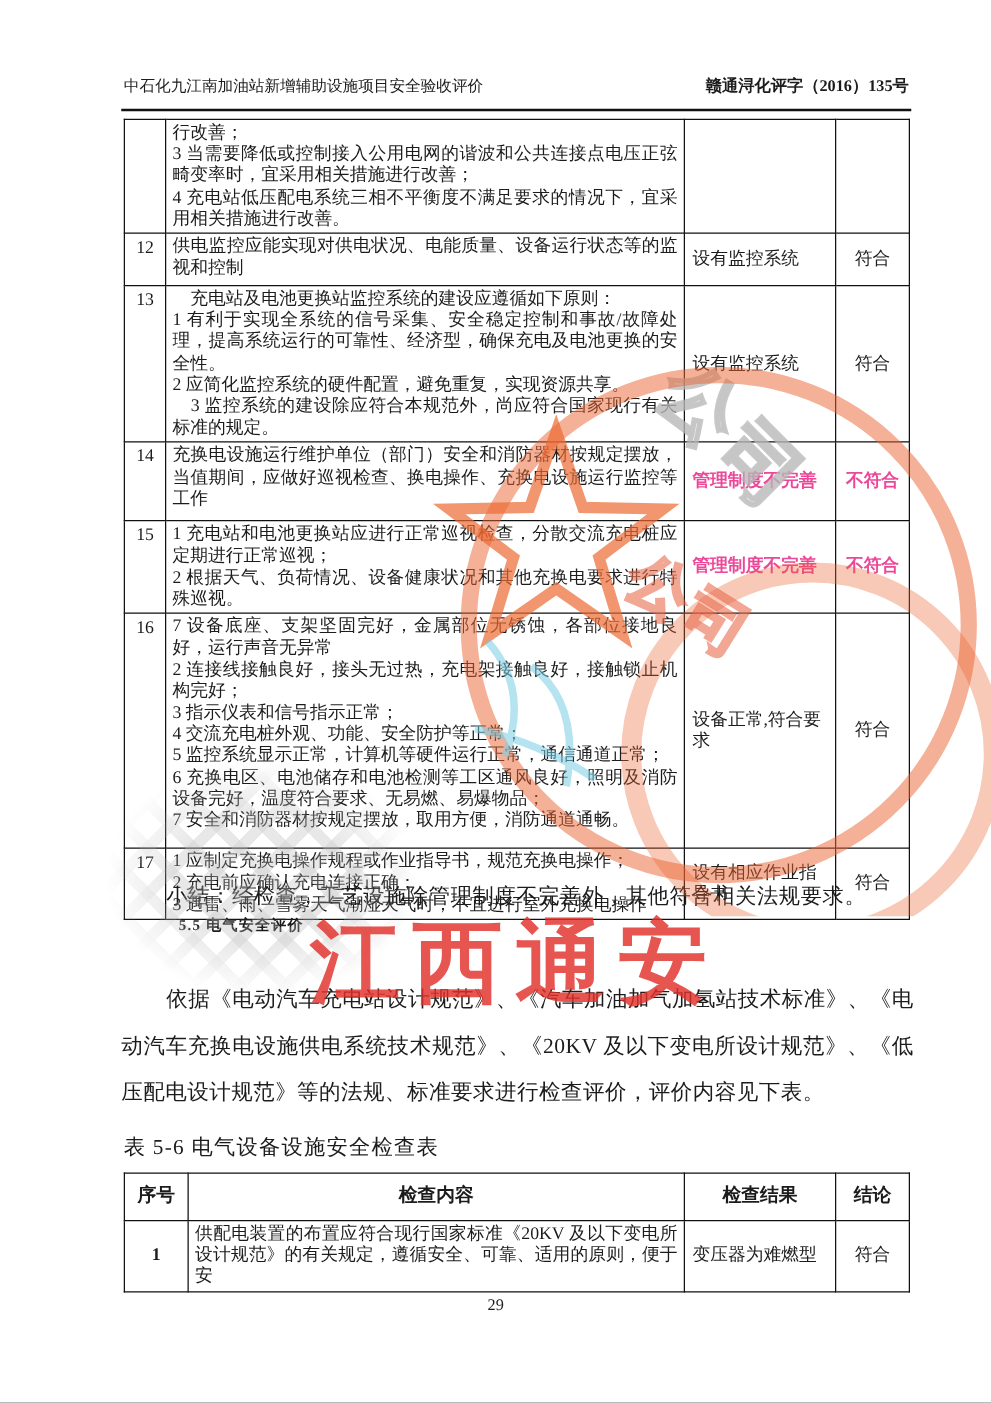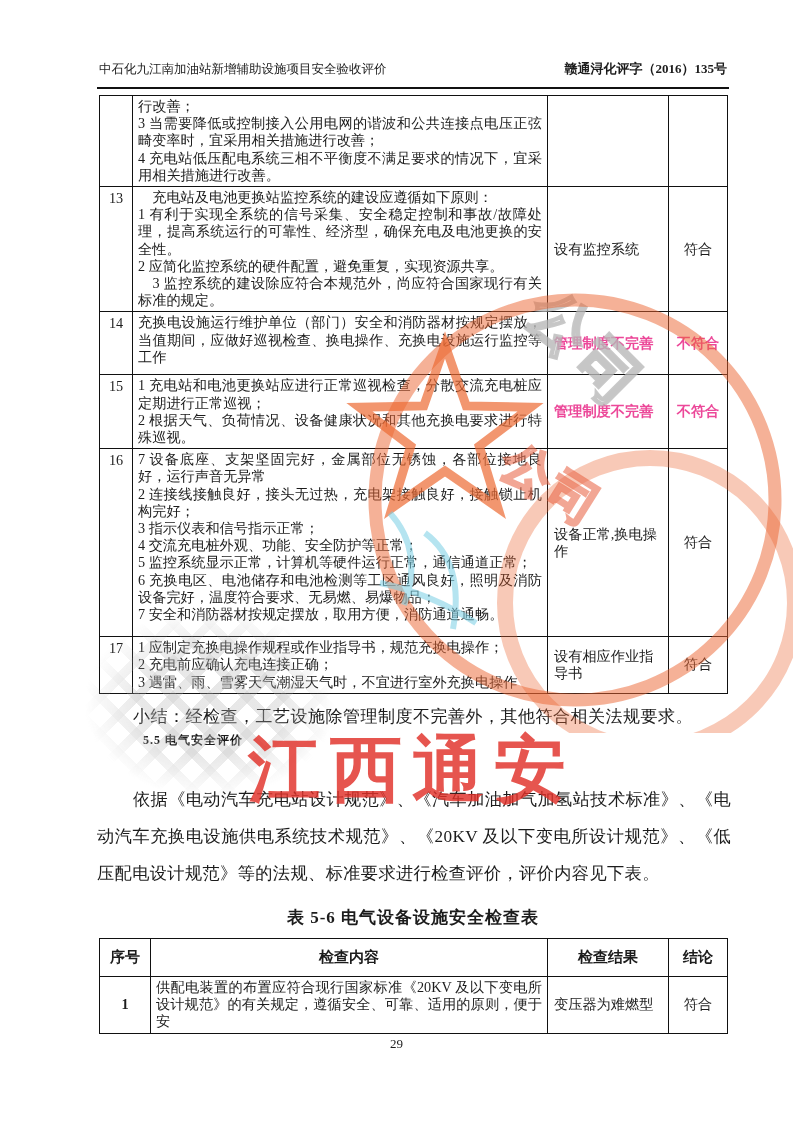--- a/index.html
+++ b/index.html
@@ -27,21 +27,21 @@
   td.content{vertical-align:top;text-align:justify;}
   td.content div{margin:0;}
   td.result{vertical-align:middle;padding-left:6px;}
   td.concl{text-align:center;vertical-align:middle;}
   tr.flag-red td.result, tr.flag-red td.concl{color:#ec4899;font-weight:bold;}
   .t2 th{font-weight:bold;text-align:center;font-size:15px;height:33px;}
   
   .summary{position:absolute;left:99px;top:705px;width:630px;font-size:17px;text-indent:34px;letter-spacing:.5px;}
   .sec-heading{position:absolute;left:99px;top:732px;width:630px;font-size:12px;font-weight:bold;text-indent:44px;letter-spacing:1px;}
   .para{position:absolute;left:97px;top:781px;width:634px;font-size:17.2px;line-height:37px;text-align:justify;text-indent:36px;letter-spacing:.4px;}
-  .t2-title{position:absolute;left:99px;top:906px;width:628px;text-align:center;font-weight:bold;font-size:17px;letter-spacing:1px;}
+  .t2-title{position:absolute;left:99px;top:906px;width:628px;text-align:left;font-weight:normal;font-size:17px;letter-spacing:1px;}
   .page-num{position:absolute;left:0;top:1036px;width:100%;text-align:center;font-size:13px;}
   
   .wm{pointer-events:none;position:absolute;}
   .wm-red-text{
     left:248px;top:722px;
     font-size:72px;font-weight:bold;
     letter-spacing:10px;
     color:rgba(225,48,40,0.82);
     font-family:"Liberation Serif","DejaVu Serif",serif;
     white-space:nowrap;
@@ -101,20 +101,28 @@
         <tr style="height: 90px;">
       <td class="no"></td>
       <td class="content">
             <div>行改善；</div>
             <div>3 当需要降低或控制接入公用电网的谐波和公共连接点电压正弦畸变率时，宜采用相关措施进行改善；</div>
             <div>4 充电站低压配电系统三相不平衡度不满足要求的情况下，宜采用相关措施进行改善。</div>
           </td>
       <td class="result"></td>
       <td class="concl"></td>
     </tr>
+        <tr style="height: 42px;">
+      <td class="no">12</td>
+      <td class="content">
+            <div>供电监控应能实现对供电状况、电能质量、设备运行状态等的监视和控制</div>
+          </td>
+      <td class="result">设有监控系统</td>
+      <td class="concl">符合</td>
+    </tr>
         <tr style="height: 104px;">
       <td class="no">13</td>
       <td class="content">
             <div>　充电站及电池更换站监控系统的建设应遵循如下原则：</div>
             <div>1 有利于实现全系统的信号采集、安全稳定控制和事故/故障处理，提高系统运行的可靠性、经济型，确保充电及电池更换的安全性。</div>
             <div>2 应简化监控系统的硬件配置，避免重复，实现资源共享。</div>
             <div>　3 监控系统的建设除应符合本规范外，尚应符合国家现行有关标准的规定。</div>
           </td>
       <td class="result">设有监控系统</td>
       <td class="concl">符合</td>
@@ -140,21 +148,21 @@
       <td class="no">16</td>
       <td class="content">
             <div>7 设备底座、支架坚固完好，金属部位无锈蚀，各部位接地良好，运行声音无异常</div>
             <div>2 连接线接触良好，接头无过热，充电架接触良好，接触锁止机构完好；</div>
             <div>3 指示仪表和信号指示正常；</div>
             <div>4 交流充电桩外观、功能、安全防护等正常；</div>
             <div>5 监控系统显示正常，计算机等硬件运行正常，通信通道正常；</div>
             <div>6 充换电区、电池储存和电池检测等工区通风良好，照明及消防设备完好，温度符合要求、无易燃、易爆物品；</div>
             <div>7 安全和消防器材按规定摆放，取用方便，消防通道通畅。</div>
           </td>
-      <td class="result">设备正常,换电操作</td>
+      <td class="result">设备正常,符合要求</td>
       <td class="concl">符合</td>
     </tr>
         <tr style="height: 56px;">
       <td class="no">17</td>
       <td class="content">
             <div>1 应制定充换电操作规程或作业指导书，规范充换电操作；</div>
             <div>2 充电前应确认充电连接正确；</div>
             <div>3 遇雷、雨、雪雾天气潮湿天气时，不宜进行室外充换电操作</div>
           </td>
       <td class="result">设有相应作业指导书</td>

